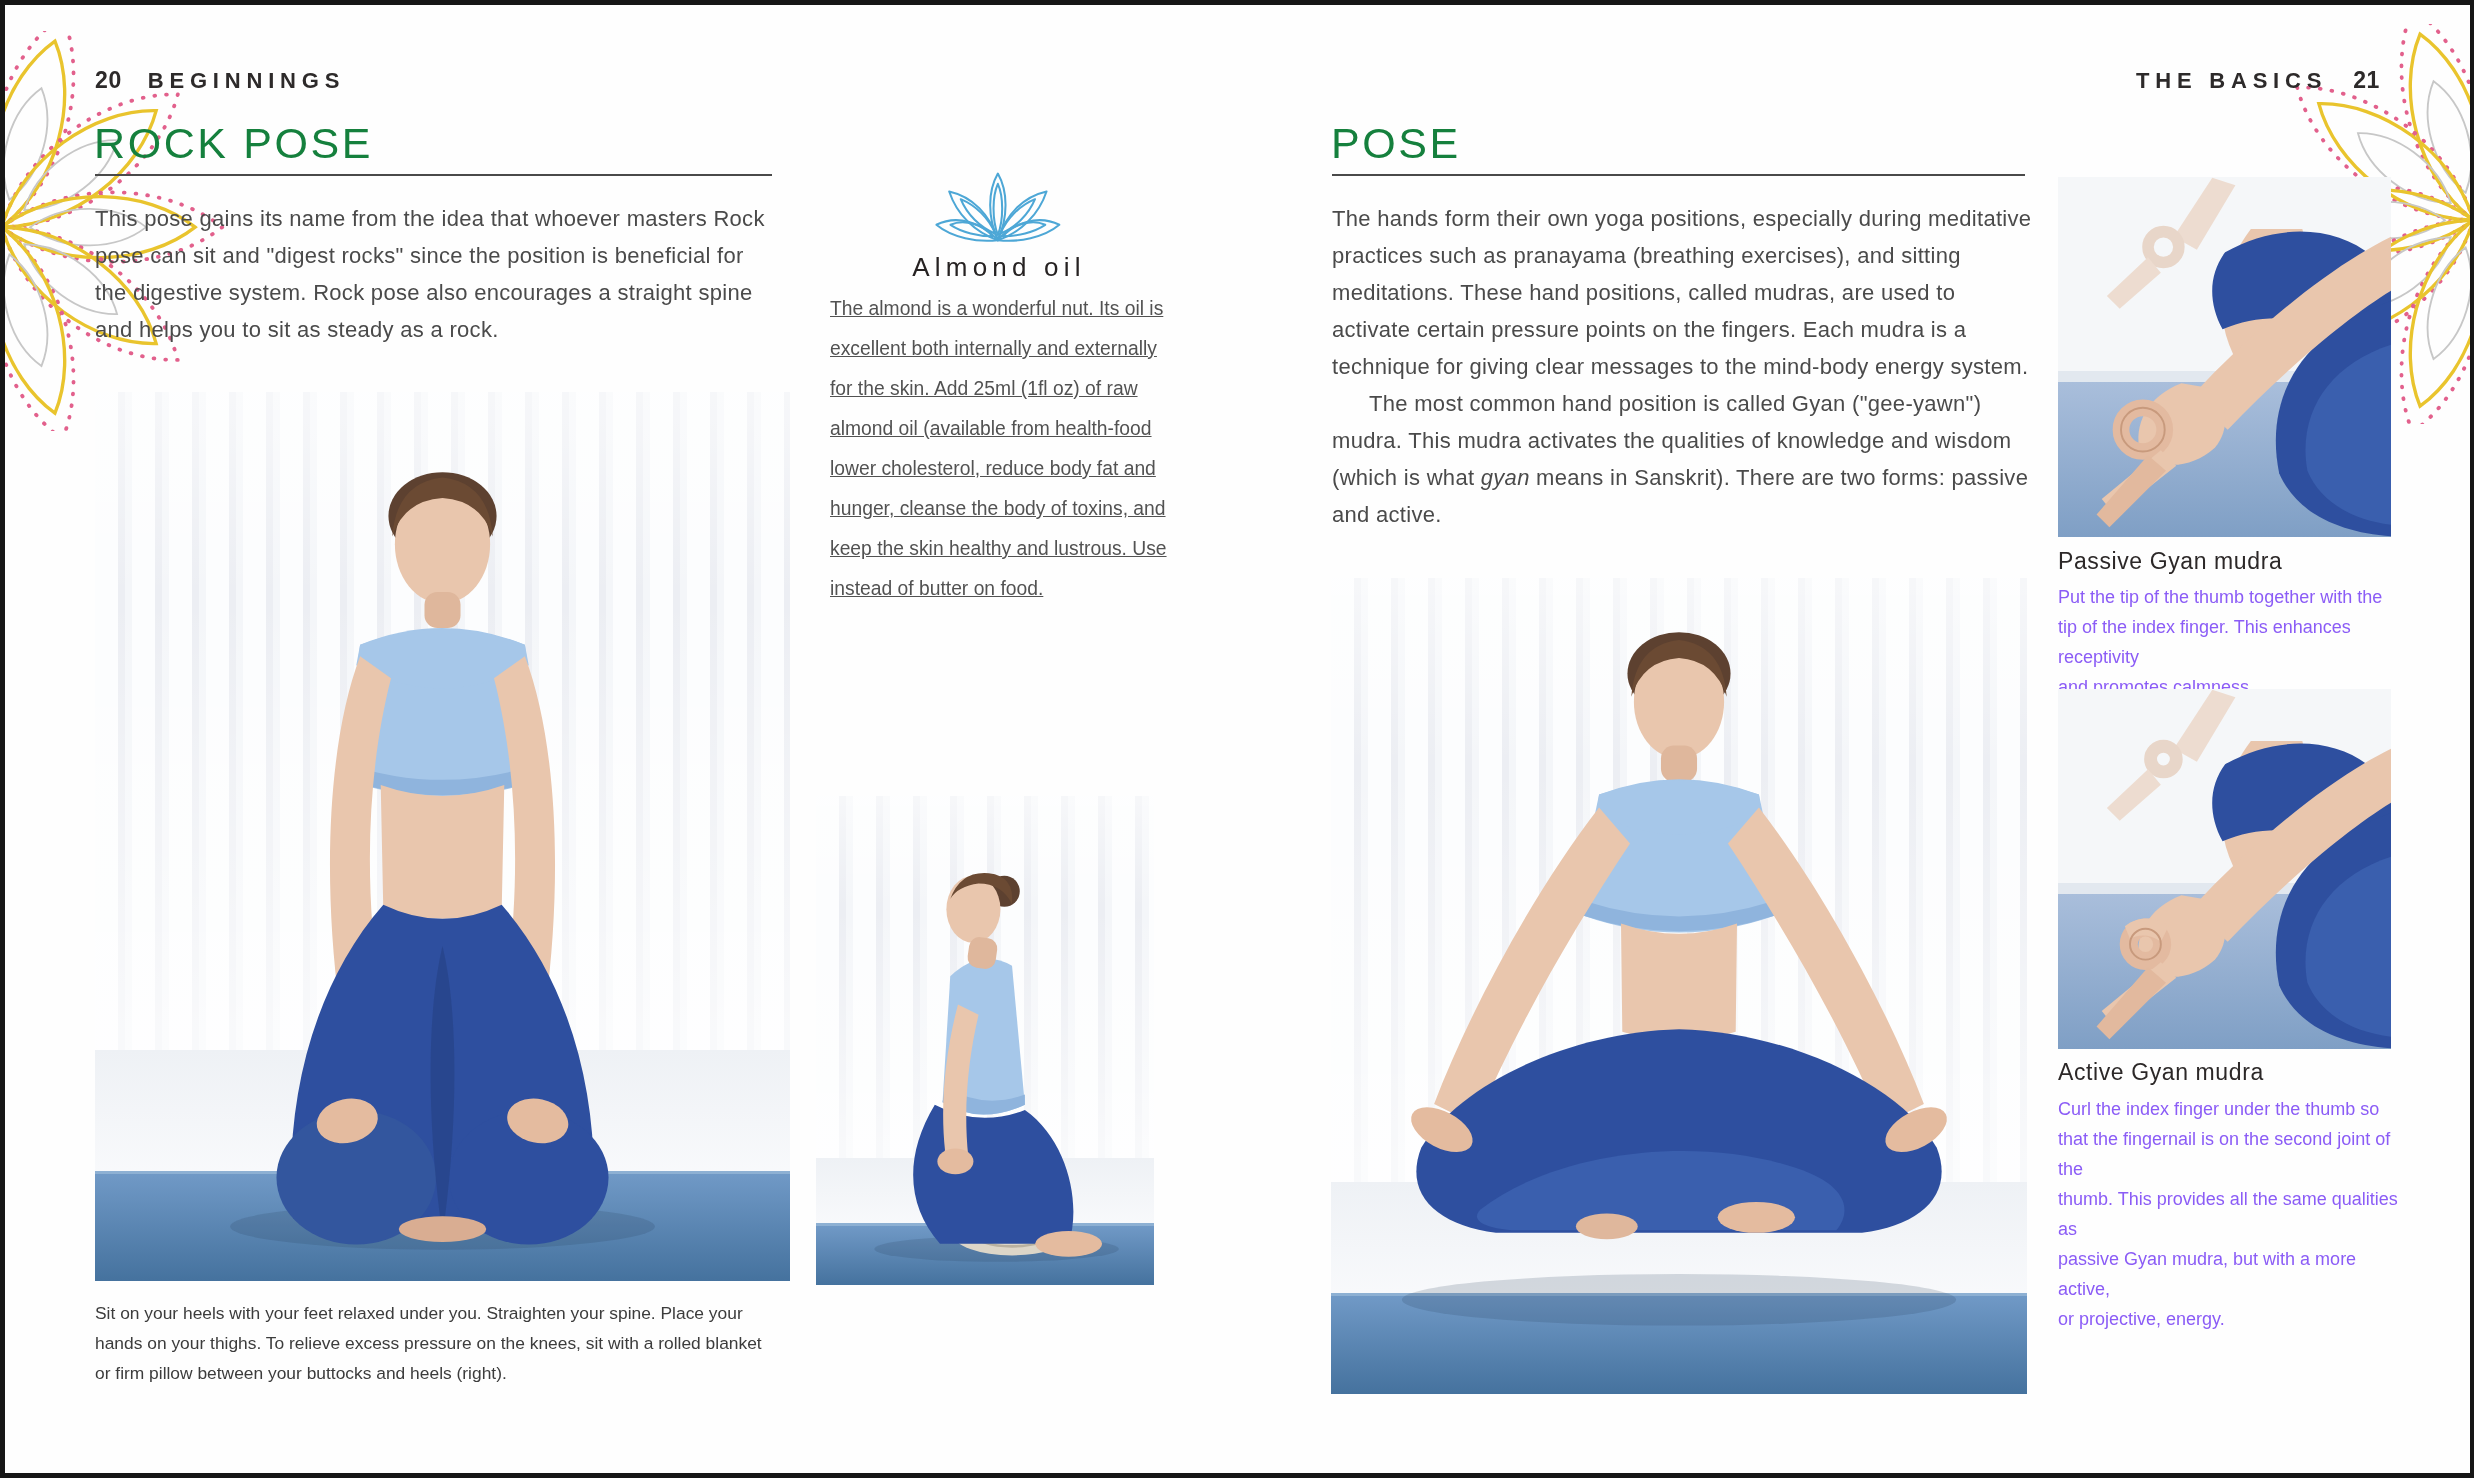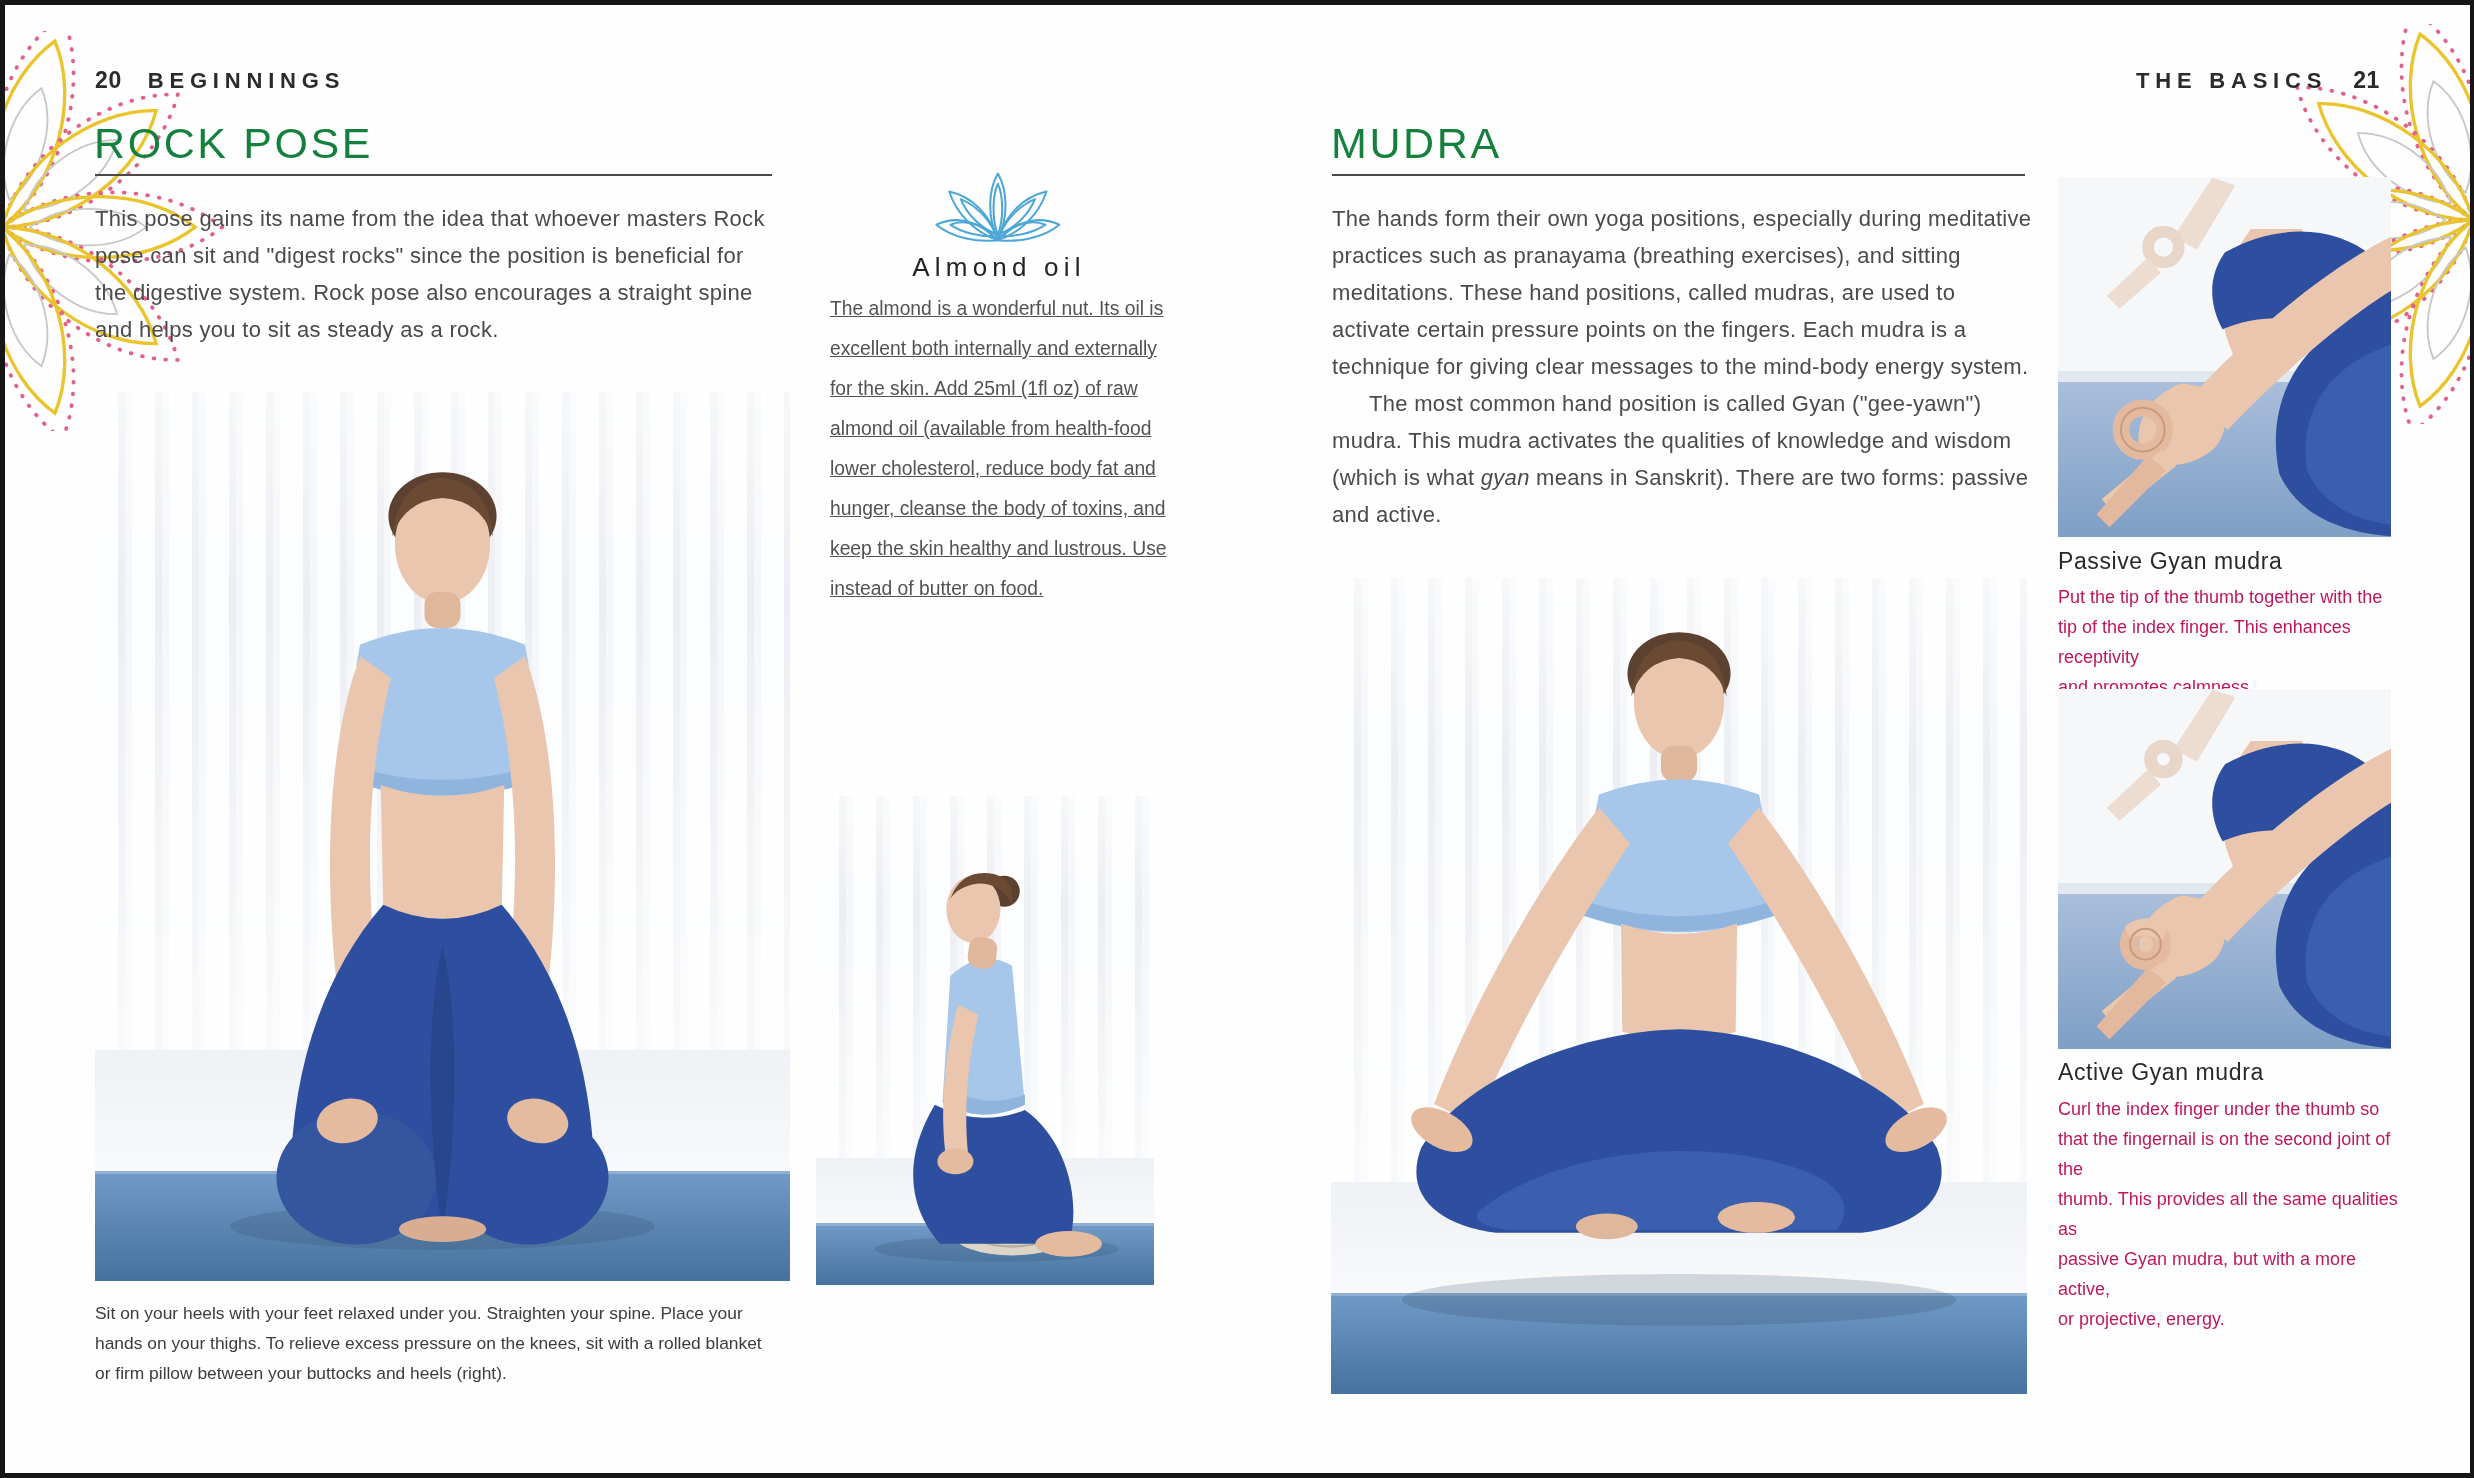--- a/index.html
+++ b/index.html
@@ -26,21 +26,21 @@
   .bodytext{position:absolute;font-size:22px;line-height:37px;font-weight:300;color:#4a4a4a;letter-spacing:0.3px;}
   .bodytext p{margin:0;}
   .bodytext p.indent{text-indent:37px;}
   .bodytext em{font-style:italic;}
   
   .sidebar-title{position:absolute;font-size:26px;letter-spacing:5.2px;color:#262222;text-align:center;}
   .sidebar-body{position:absolute;text-align:left;font-size:19.3px;line-height:40px;color:#525252;font-weight:300;text-decoration:underline;}
   
   .caption{position:absolute;font-size:17.4px;line-height:30px;color:#3c3c3c;font-weight:400;}
   .cap-title{position:absolute;font-size:23px;color:#2c2828;letter-spacing:0.6px;}
-  .cap-body{position:absolute;font-size:18px;line-height:30px;color:#be185d;}
+  .cap-body{position:absolute;font-size:18px;line-height:30px;color:#8b5cf6;}
   
   .photo{position:absolute;overflow:hidden;background:#f5f6f8;}
   .photo .blinds{position:absolute;left:0;right:0;top:0;height:76%;
      background:repeating-linear-gradient(90deg,#fcfdfe 0 23px,#eceef3 23px 30px,#f4f6f9 30px 37px);}
   .photo .blinds:after{content:"";position:absolute;inset:0;
      background:linear-gradient(rgba(255,255,255,.55),rgba(255,255,255,0) 30%,rgba(255,255,255,.65) 95%);}
   .photo .floor{position:absolute;left:0;right:0;top:74%;height:15%;
      background:linear-gradient(#eef1f5,#f9fafc);}
   .photo .mat{position:absolute;left:0;right:0;bottom:0;height:12%;
      background:linear-gradient(#7099c6,#45729e);border-top:3.9px solid #8db0d3;}
@@ -218,21 +218,21 @@
       <ellipse cx="122" cy="88" rx="21" ry="26" fill="#e9c6ad"></ellipse>
       <path d="M104 80 Q112 58 134 60 Q154 62 152 84 Q144 68 126 68 Q110 70 104 80 Z" fill="#6b4a33"></path>
       <rect x="118" y="110" width="22" height="24" rx="8" fill="#dfb79c" transform="rotate(8 129 122)"></rect>
     </svg>
   </div>
 
   <div class="runhead runhead-right">
     <span class="sec">THE BASICS</span><span class="num">21</span>
   </div>
 
-  <div class="page-title" style="left:1326px">MUDRA</div>
+  <div class="page-title" style="left:1326px">POSE</div>
   <div class="title-rule" style="left:1327px;width:693px"></div>
 
   <div class="bodytext" style="left:1327px;top:195px;width:706px">
     <p>The hands form their own yoga positions, especially during meditative practices such as pranayama (breathing exercises), and sitting meditations. These hand positions, called mudras, are used to activate certain pressure points on the fingers. Each mudra is a technique for giving clear messages to the mind-body energy system.</p>
     <p class="indent"><span>The most common hand position is called Gyan ("gee-yawn") mudra. This mudra activates the qualities of knowledge and wisdom (which is what </span><em>gyan</em><span> means in Sanskrit). There are two forms: passive and active.</span></p>
   </div>
 
   <div class="photo" style="left:1326px;top:573px;width:696px;height:816px">
     <div class="blinds"></div>
     <div class="floor"></div>

